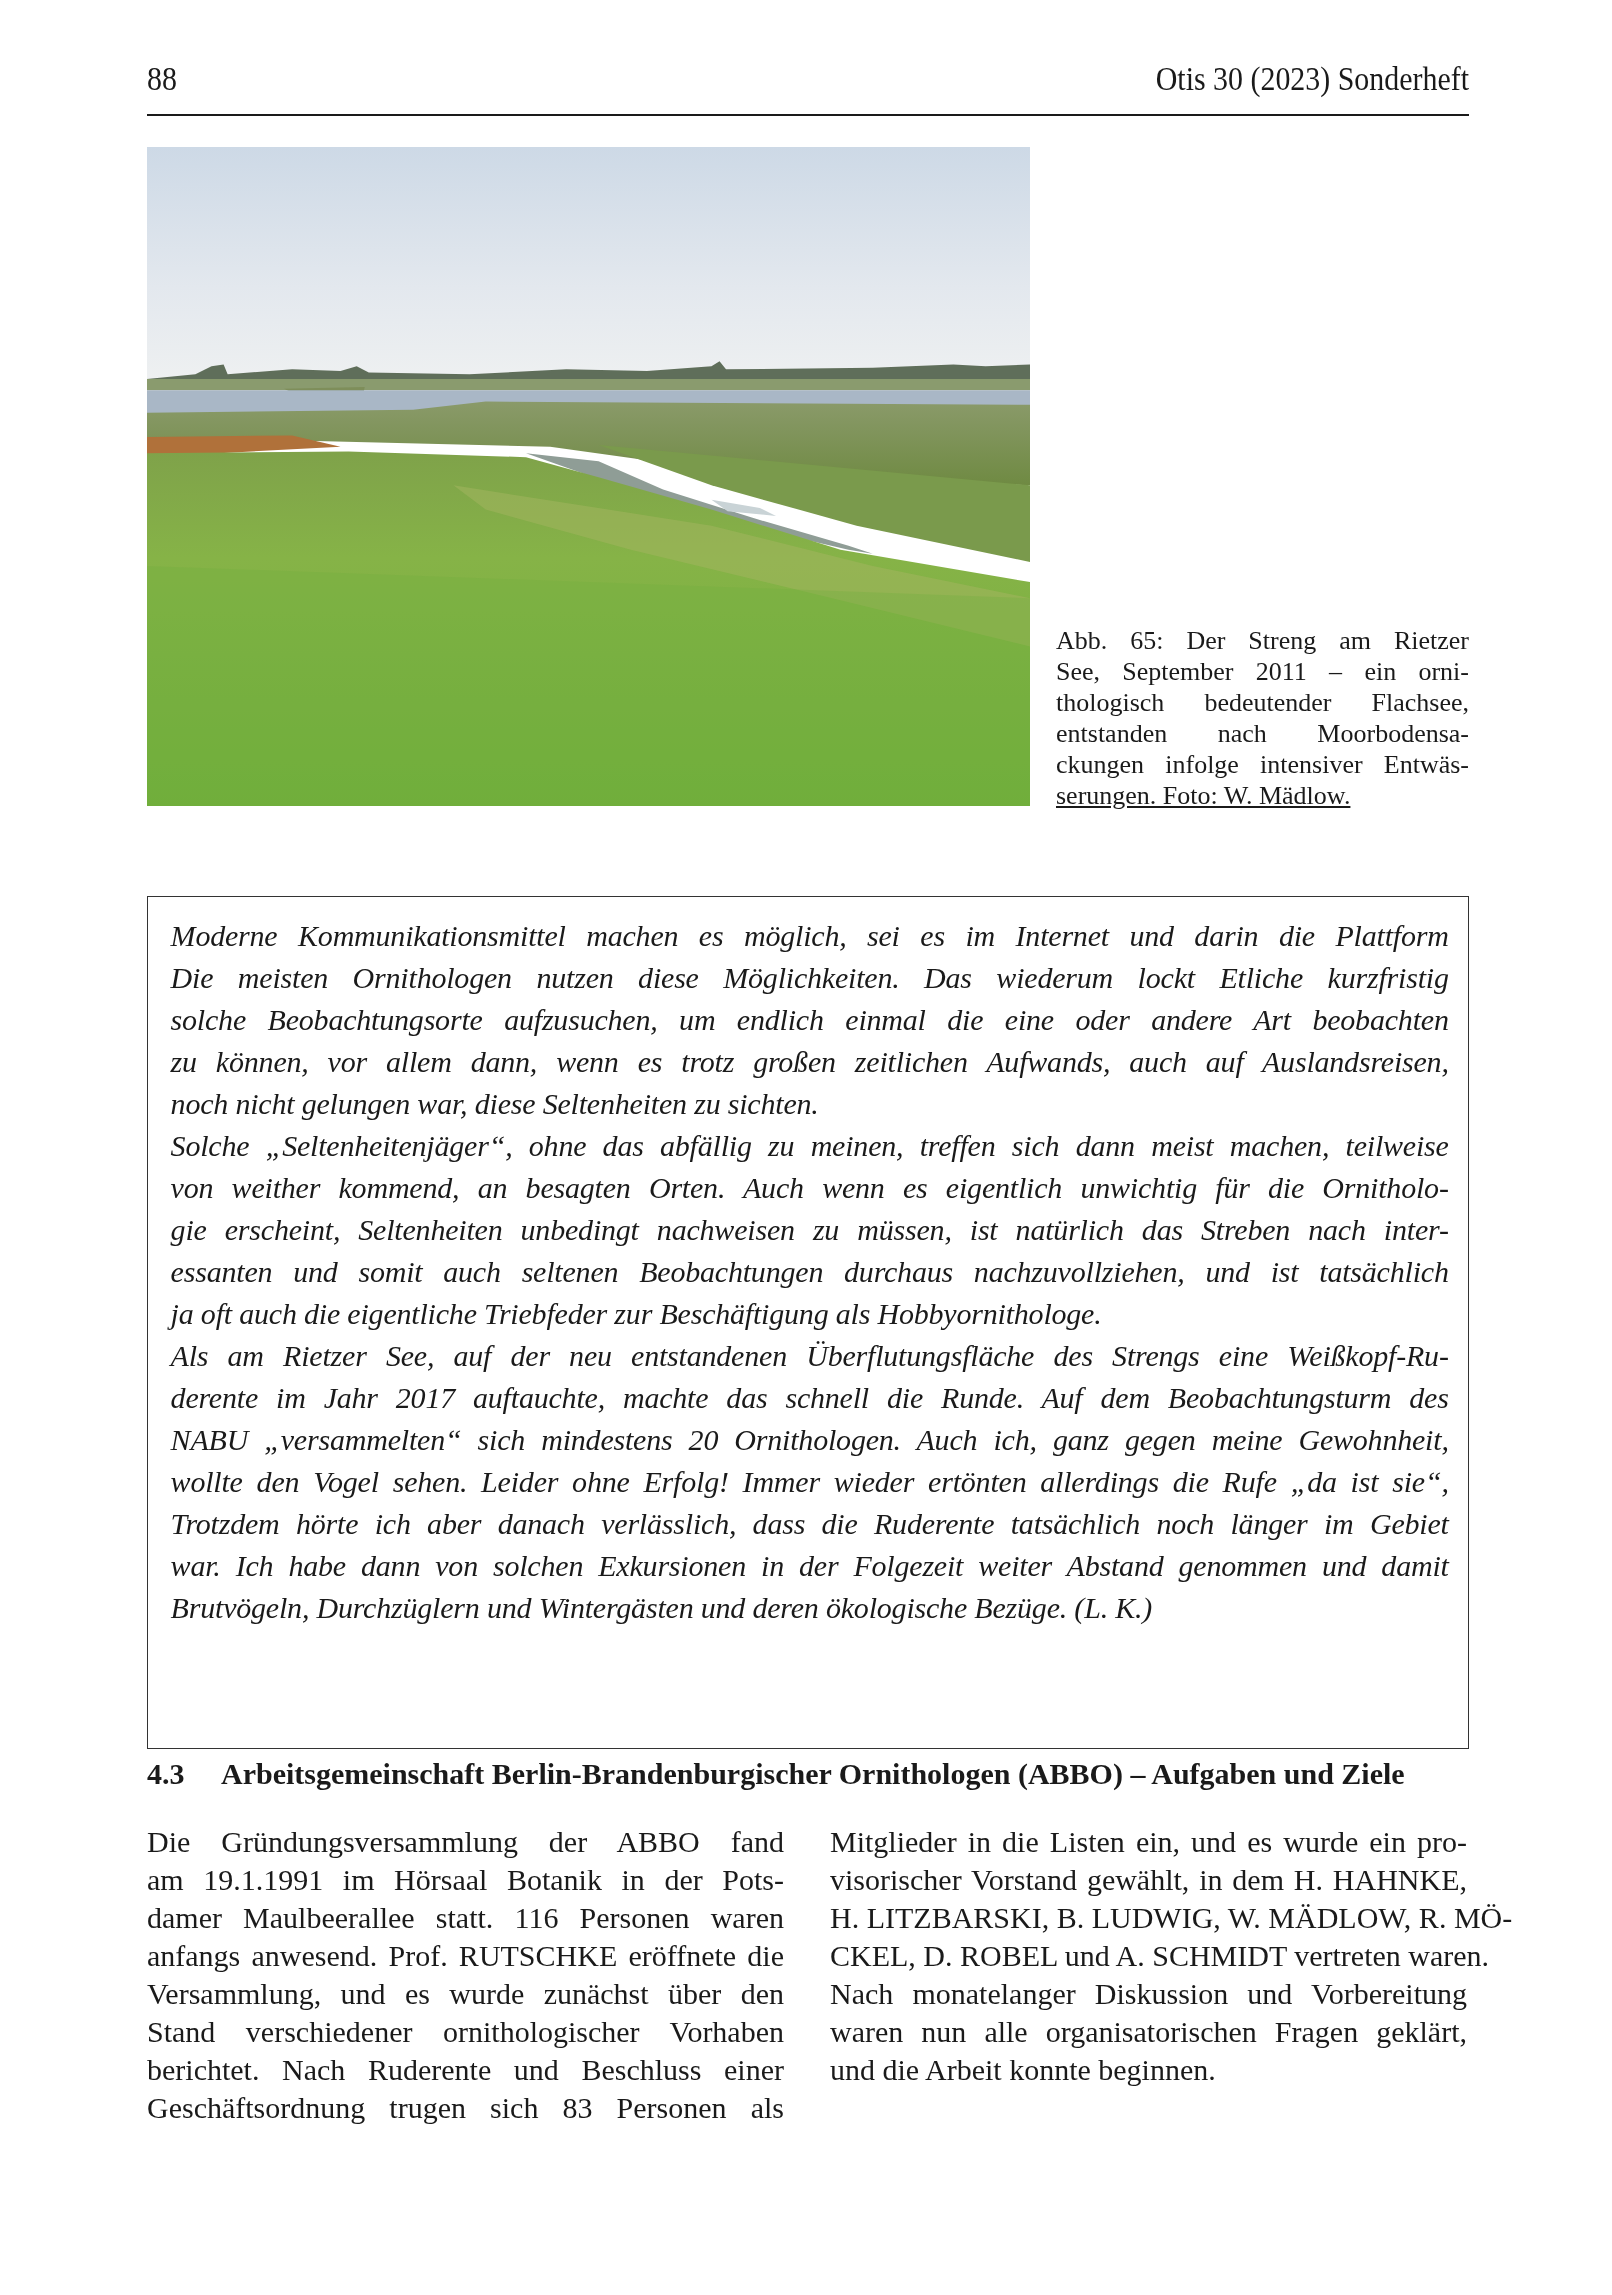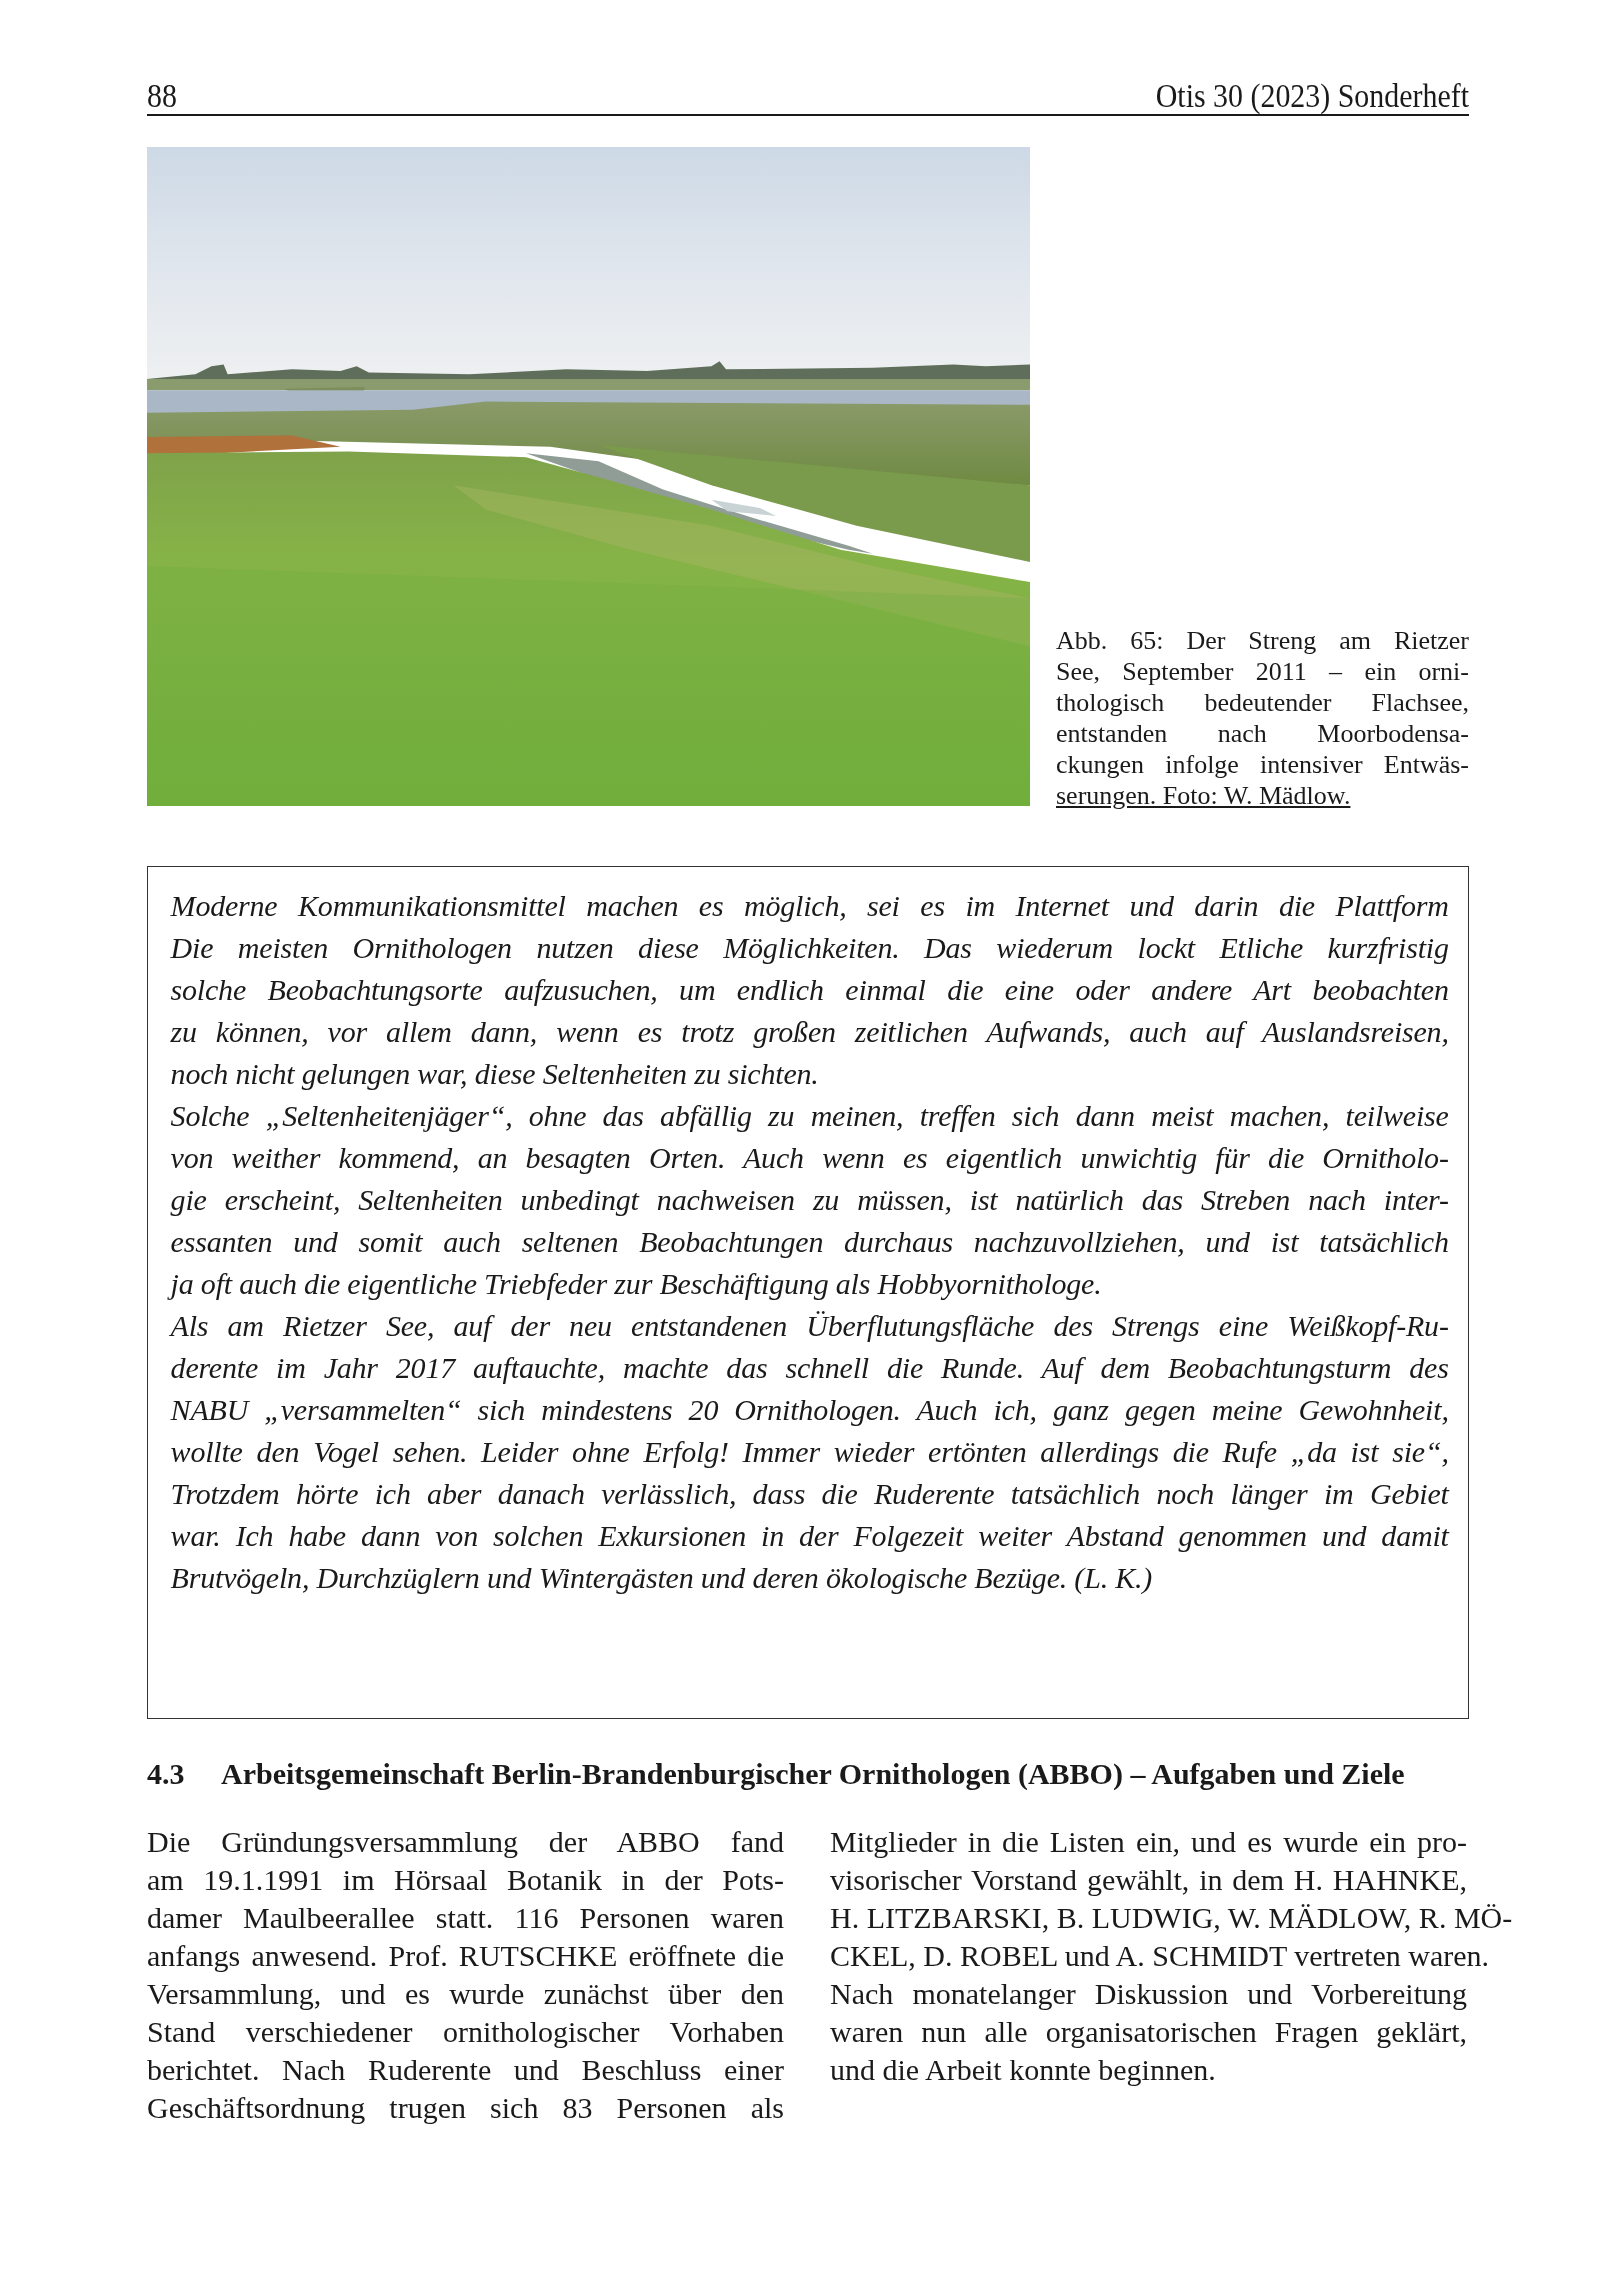--- a/index.html
+++ b/index.html
@@ -4,36 +4,36 @@
   <style>
     html, body { margin: 0; padding: 0; background: #ffffff; }
     body {
       width: 1612px; height: 2295px; position: relative; overflow: hidden;
       font-family: "Liberation Serif", "DejaVu Serif", serif; color: #1a1a1a;
     }
     .header {
       position: absolute; left: 147px; top: 66px; width: 1322px; height: 50px;
       border-bottom: 2.4px solid #1a1a1a;
       display: flex; justify-content: space-between; align-items: flex-end;
-      font-size: 34px; padding-bottom: 1px; box-sizing: border-box;
+      font-size: 34px; padding-bottom: 18px; box-sizing: border-box;
     }
     .header span { line-height: 1; transform: scaleX(0.88); transform-origin: left bottom; display: inline-block; }
     .header .journal { transform-origin: right bottom; }
     .photo {
       position: absolute; left: 147px; top: 147px; width: 883px; height: 659px; overflow: hidden;
     }
     .photo svg { width: 100%; height: 100%; display: block; }
     .caption {
       position: absolute; left: 1056px; top: 625px; width: 413px;
       font-size: 26px; line-height: 31px; text-align: justify; hyphens: manual;
     }
     .caption .line { display: block; text-align: justify; text-align-last: justify; white-space: nowrap; }
     .caption .line.last { text-align-last: left; text-decoration: underline; }
     .box {
-      position: absolute; left: 147px; top: 866px; width: 1322px; height: 853px;
+      position: absolute; left: 147px; top: 896px; width: 1322px; height: 853px;
       border: 1.6px solid #333; box-sizing: border-box;
       padding: 17.7px 19.3px 0 22.6px;
     }
     .box .line {
       display: block; font-style: italic; font-size: 30px; line-height: 42px;
       white-space: nowrap; text-align: justify; text-align-last: justify;
       letter-spacing: -0.2px;
     }
     .box .line.last { text-align-last: left; font-family: Liberation Serif, serif; }
     .section-heading {

